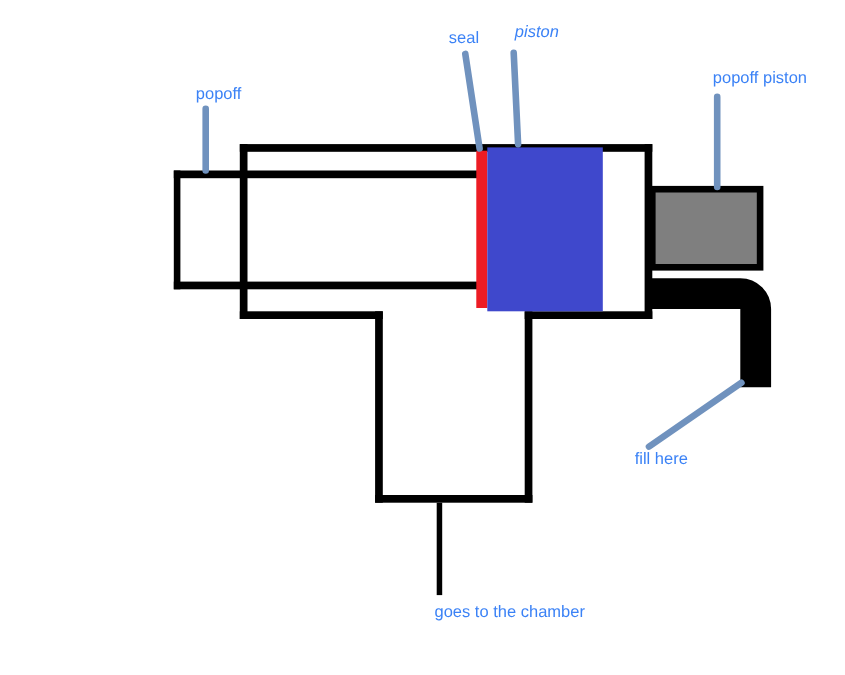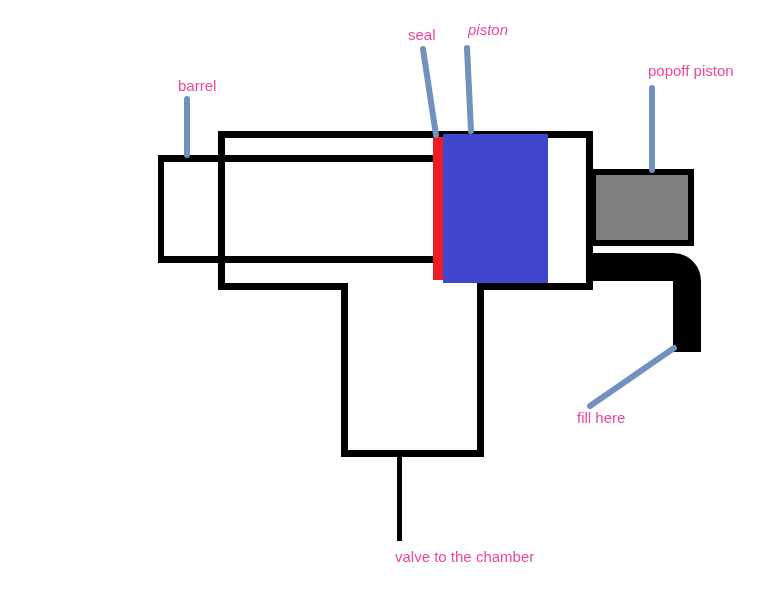--- a/index.html
+++ b/index.html
@@ -15,21 +15,21 @@
     font-family: "Liberation Sans", sans-serif;
     overflow: hidden;
   }
   #diagram-svg {
     position: absolute;
     left: 0;
     top: 0;
   }
   .label {
     position: absolute;
-    color: #ec4899;
+    color: #3b82f6;
     font-size: 15px;
     line-height: 17px;
     white-space: nowrap;
   }
   #label-seal      { left: 408px; top: 26px; }
   #label-piston    { left: 468px; top: 21px; font-style: italic; }
   #label-barrel    { left: 178px; top: 77px; }
   #label-popoff    { left: 648px; top: 62px; }
   #label-fill      { left: 577px; top: 409px; }
   #label-chamber   { left: 395px; top: 548px; }
@@ -66,18 +66,18 @@
 
     <line x1="187" y1="99" x2="187" y2="155" stroke-width="6" stroke-linecap="round" stroke="#7092be"></line>
     <line x1="423" y1="49" x2="436" y2="135" stroke-width="6" stroke-linecap="round" stroke="#7092be"></line>
     <line x1="467" y1="48" x2="471" y2="131" stroke-width="6" stroke-linecap="round" stroke="#7092be"></line>
     <line x1="652" y1="88" x2="652" y2="170" stroke-width="6" stroke-linecap="round" stroke="#7092be"></line>
     <line x1="674" y1="348" x2="590" y2="406" stroke-width="6" stroke-linecap="round" stroke="#7092be"></line>
   </svg>
 
   <span class="label" id="label-seal">seal</span>
   <span class="label" id="label-piston">piston</span>
-  <span class="label" id="label-barrel">barrel</span>
+  <span class="label" id="label-barrel">popoff</span>
   <span class="label" id="label-popoff">popoff piston</span>
   <span class="label" id="label-fill">fill here</span>
-  <span class="label" id="label-chamber">valve to the chamber</span>
+  <span class="label" id="label-chamber">goes to the chamber</span>
 
 </div>
 
 </body></html>

